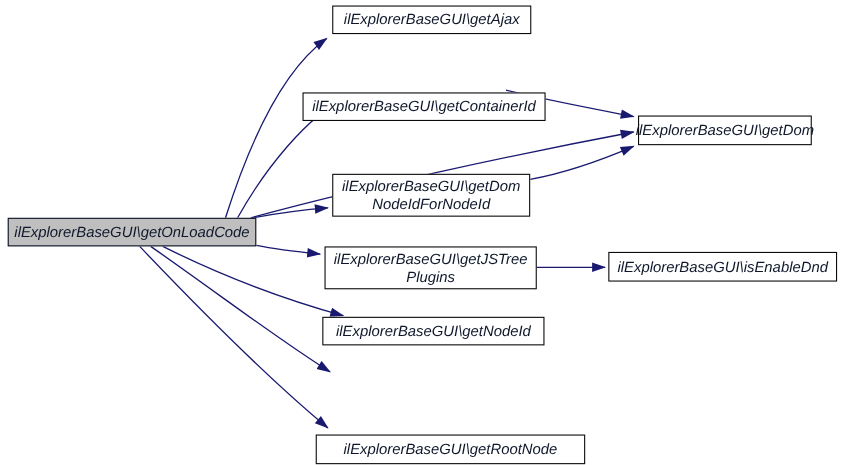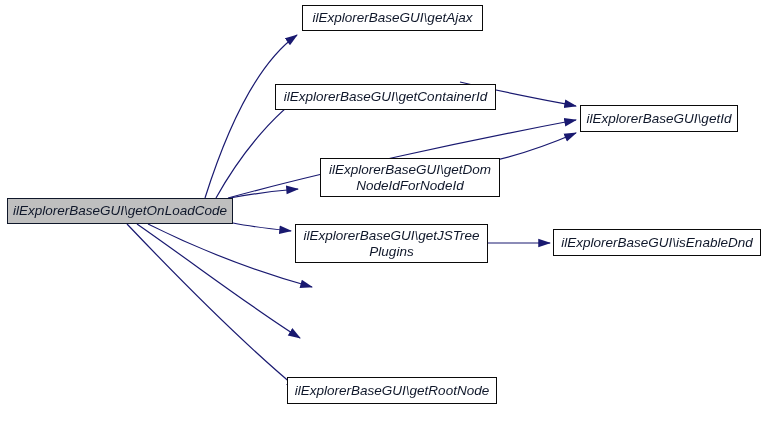--- a/index.html
+++ b/index.html
@@ -48,26 +48,26 @@
   .node.focus {
     background: #bfbfbf;
     border: 1px solid #0f172a;
     cursor: default;
   }
   
   #n-getOnLoadCode { left: 7px;   top: 198px; width: 226px; height: 26px; }
   #n-getAjax       { left: 302px; top: 5px;   width: 181px; height: 26px; }
   #n-getContainerId{ left: 275px; top: 56px;  width: 221px; height: 26px; margin-top: 28px; }
   #n-getId         { left: 580px; top: 105px; width: 158px; height: 27px; }
-  #n-getDom        { left: 320px; top: 158px; width: 180px; height: 39px; }
+  #n-getDom        { left: 302px; top: 158px; width: 180px; height: 39px; }
   #n-getJSTree     { left: 295px; top: 224px; width: 193px; height: 39px; }
   #n-isEnableDnd   { left: 553px; top: 229px; width: 208px; height: 27px; }
   #n-getNodeId     { left: 293px; top: 288px; width: 202px; height: 26px; }
   #n-getOffline    { left: 281px; top: 340px; width: 224px; height: 27px; }
-  #n-getRootNode   { left: 287px; top: 377px; width: 210px; height: 27px; }
+  #n-getRootNode   { left: 287px; top: 395px; width: 245px; height: 27px; }
 </style>
 </head>
 <body>
 
 <div id="canvas">
 
   <svg id="edge-layer" viewBox="0 0 765 423" xmlns="http://www.w3.org/2000/svg">
     <defs>
       <marker id="arrow" viewBox="0 0 10 8" refX="9.2" refY="4" markerWidth="11" markerHeight="8.5" orient="auto">
         <polygon points="0 0.6, 10 4, 0 7.4" fill="#191970"></polygon>
@@ -85,25 +85,26 @@
     <path marker-end="url(#arrow)" d="M 482,163 C 515,157 548,145 576,133"></path>
     <path marker-end="url(#arrow)" d="M 488,243 L 550,243"></path>
   </svg>
 
   <div id="n-getOnLoadCode" class="node focus">ilExplorerBaseGUI\getOnLoadCode</div>
 
   <div id="n-getAjax" class="node">ilExplorerBaseGUI\getAjax</div>
 
   <div id="n-getContainerId" class="node">ilExplorerBaseGUI\getContainerId</div>
 
-  <div id="n-getId" class="node">ilExplorerBaseGUI\getId</div>
+  <div id="n-getId" class="node">ilExplorerBaseGUI\getDom</div>
 
   <div id="n-getDom" class="node">ilExplorerBaseGUI\getDom NodeIdForNodeId</div>
 
   <div id="n-isEnableDnd" class="node">ilExplorerBaseGUI\isEnableDnd</div>
 
   <div id="n-getJSTree" class="node">ilExplorerBaseGUI\getJSTree Plugins</div>
 
+  <div id="n-getNodeId" class="node">ilExplorerBaseGUI\getNodeId</div>
 
 
   <div id="n-getRootNode" class="node">ilExplorerBaseGUI\getRootNode</div>
 
 </div>
 
 </body></html>

